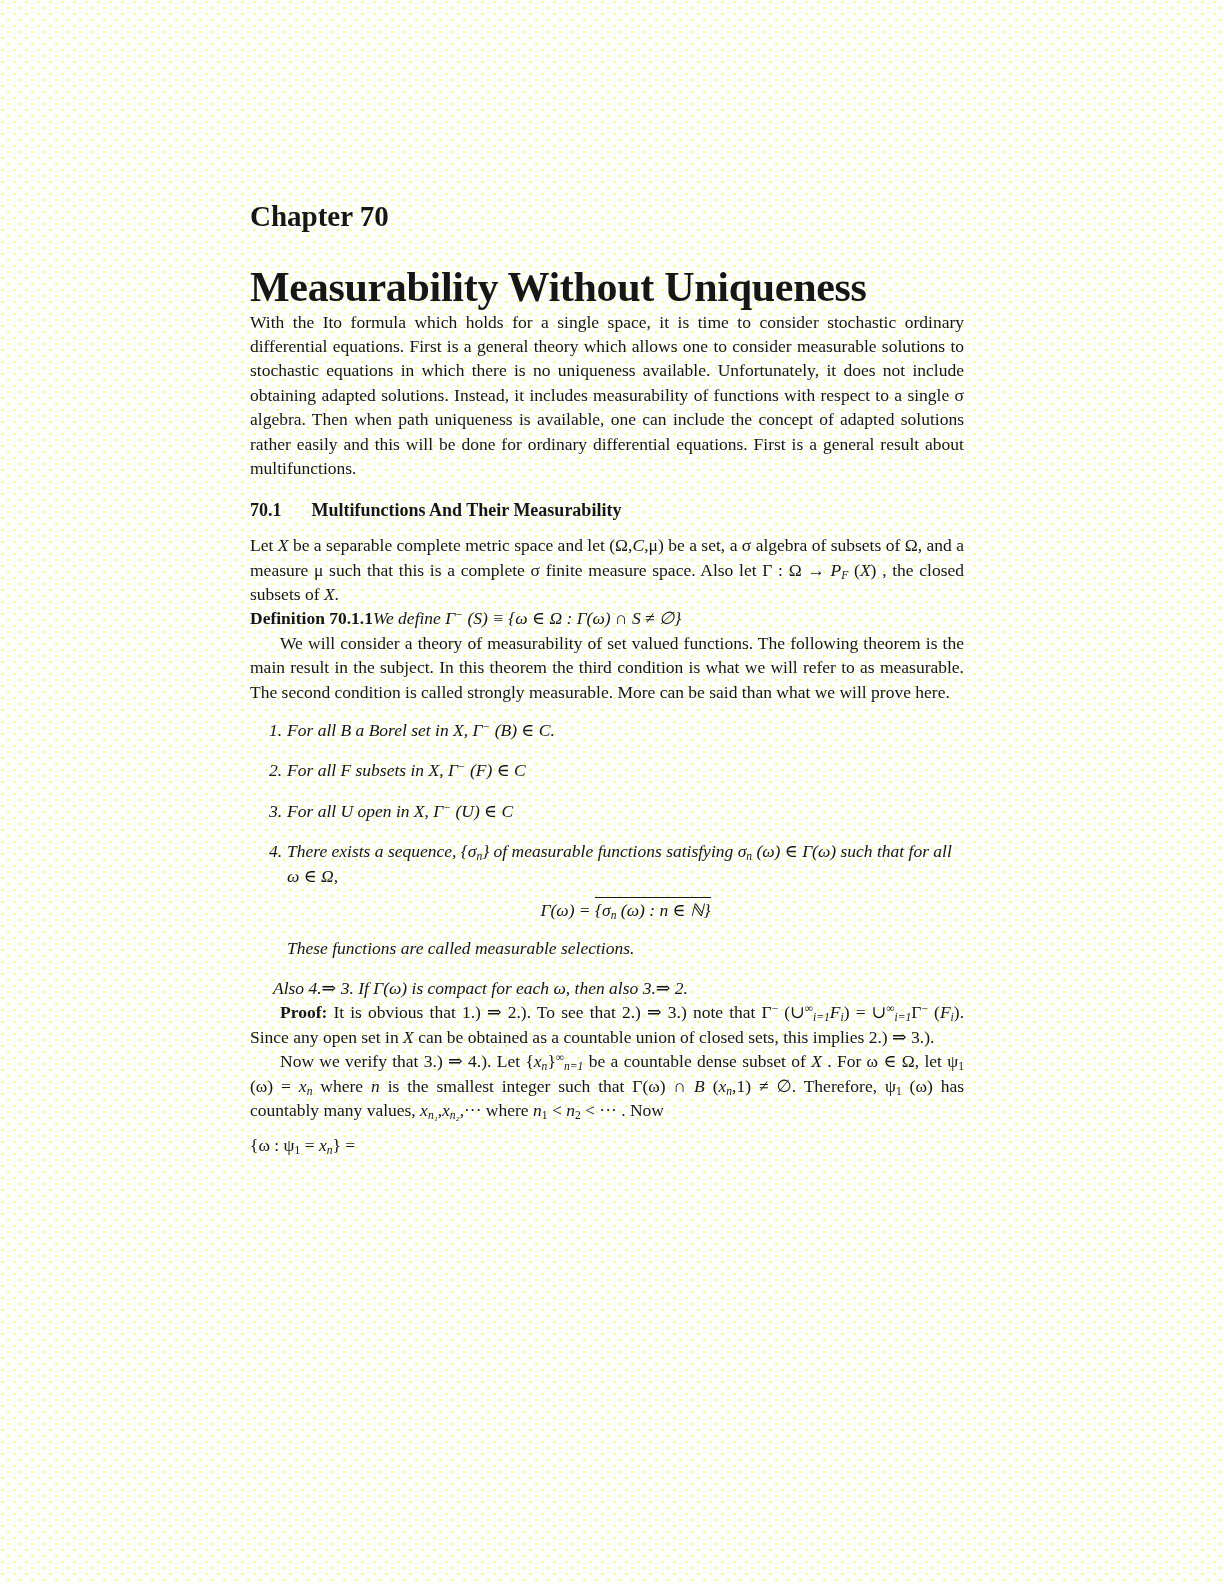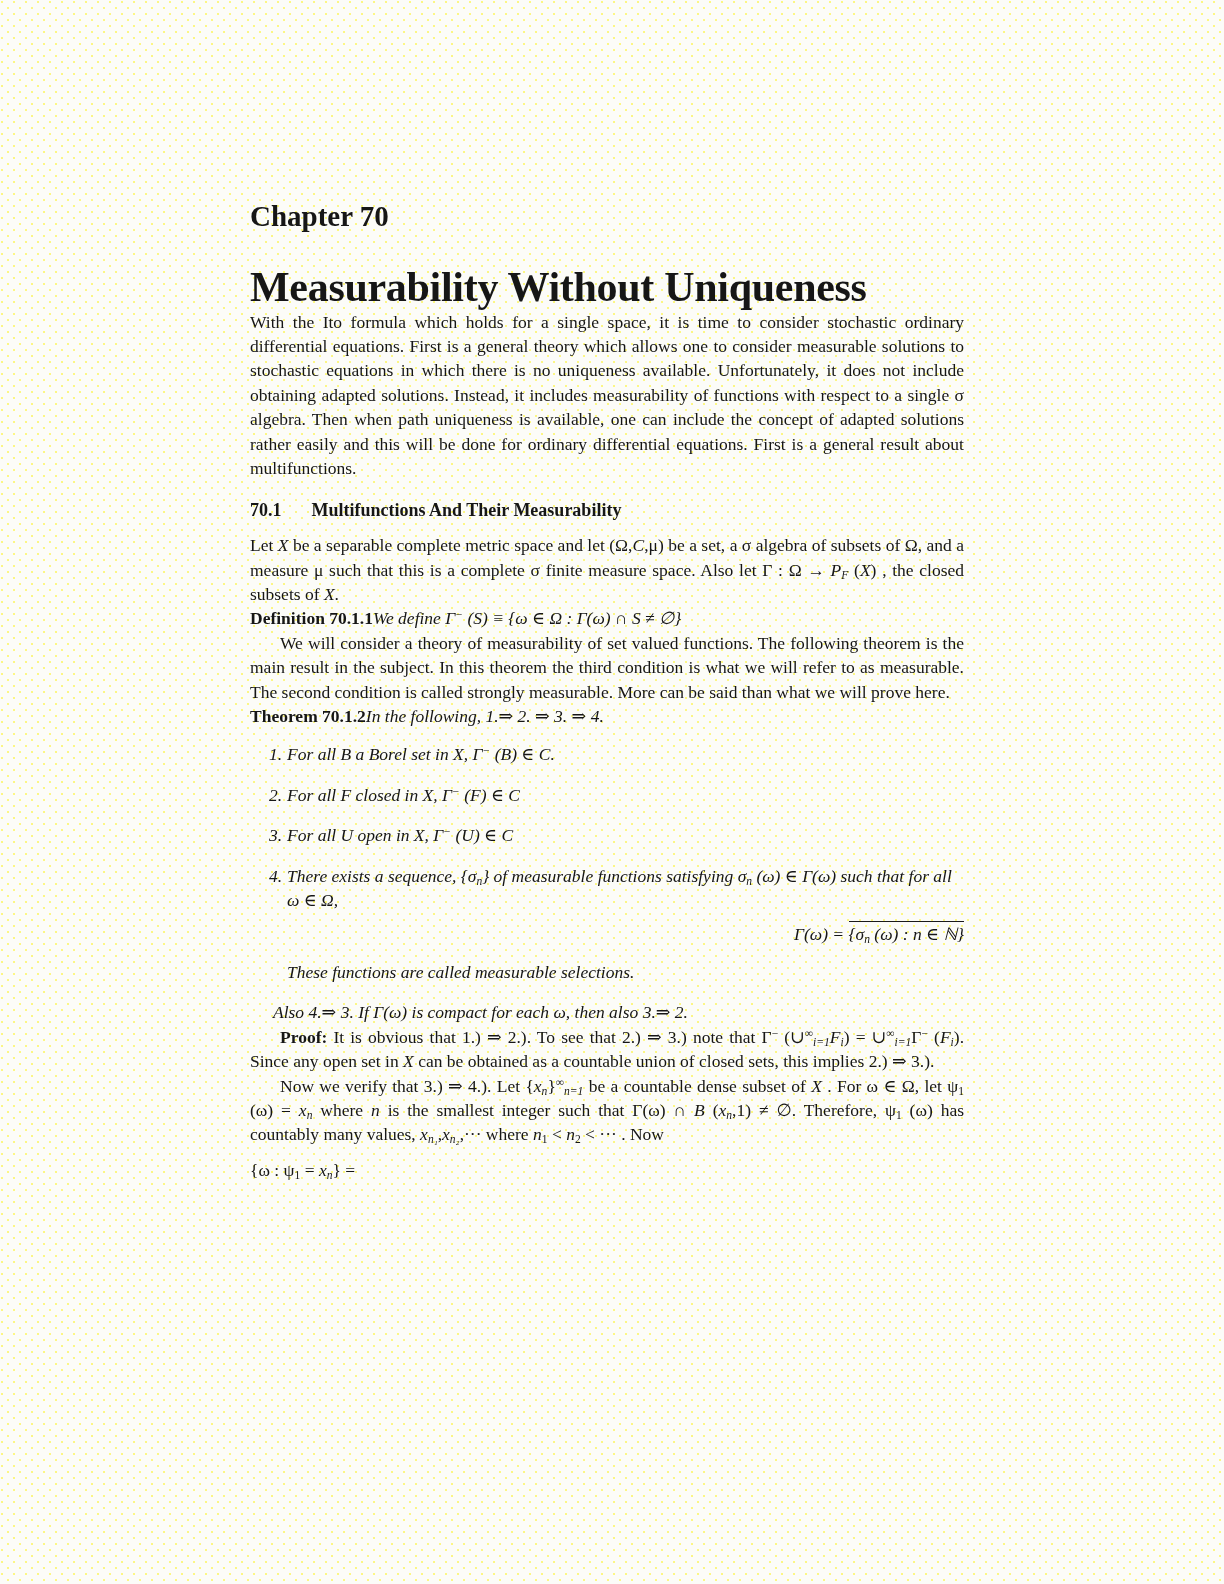--- a/index.html
+++ b/index.html
@@ -23,21 +23,21 @@
   .section-heading .secnum{margin-right:30px;}
   .defn,.thm{margin-top:22px;}
   .thm{margin-top:29px;}
   .lbl{font-weight:bold;margin-right:0;}
   .indent{text-indent:30px;}
   .mt16{margin-top:16px;}
   .mt20{margin-top:20px;}
   .thm-list{list-style:none;margin:14px 0 0 0;padding:0;font-size:17.5px;line-height:24.4px;}
   .thm-list li{position:relative;padding-left:37px;margin-bottom:16px;font-style:italic;}
   .thm-list .num{position:absolute;left:19px;font-style:italic;}
-  .equation{font-size:17.5px;line-height:1.4;text-align:right;margin:9px 0 12px 0;}
+  .equation{font-size:17.5px;line-height:1.4;text-align:center;margin:9px 0 12px 0;}
   .note{margin-top:13px;font-style:italic;font-size:17.5px;line-height:24.4px;}
   .also{margin-top:18px;padding-left:23px;font-style:italic;text-align:left;}
   .display-eq{font-size:17.5px;text-align:left;margin-top:13px;}
   .page-number{margin-top:21px;text-align:center;font-size:17.5px;}
   .it,.cal{font-style:italic;}
   .bf{font-weight:bold;font-style:normal;}
   sub,sup{font-size:66%;line-height:0;}
   sup{vertical-align:.5em;}
   sub{vertical-align:-.22em;}
   .ov{display:inline-block;border-top:1.5px solid #1a1a1a;padding-top:2px;line-height:1.25;}
@@ -54,25 +54,24 @@
   <p class="body intro">With the Ito formula which holds for a single space, it is time to consider stochastic ordinary differential equations. First is a general theory which allows one to consider measurable solutions to stochastic equations in which there is no uniqueness available. Unfortunately, it does not include obtaining adapted solutions. Instead, it includes measurability of functions with respect to a single σ algebra. Then when path uniqueness is available, one can include the concept of adapted solutions rather easily and this will be done for ordinary differential equations. First is a general result about multifunctions.</p>
 
   <h2 class="section-heading"><span class="secnum">70.1</span><span>Multifunctions And Their Measurability</span></h2>
 
   <p class="body"><span>Let </span><span class="it">X</span><span> be a separable complete metric space and let (Ω,</span><span class="cal">C</span><span>,μ) be a set, a σ algebra of subsets of Ω, and a measure μ such that this is a complete σ finite measure space. Also let Γ : Ω → </span><span class="cal">P</span><sub class="it">F</sub><span> (</span><span class="it">X</span><span>) , the closed subsets of </span><span class="it">X</span><span>.</span></p>
 
   <p class="body defn"><span class="lbl">Definition 70.1.1</span><span class="it"><span>We define Γ</span><sup>−</sup><span> (S) ≡ {ω ∈ Ω : Γ(ω) ∩ S ≠ ∅}</span></span></p>
 
   <p class="body indent mt16">We will consider a theory of measurability of set valued functions. The following theorem is the main result in the subject. In this theorem the third condition is what we will refer to as measurable. The second condition is called strongly measurable. More can be said than what we will prove here.</p>
 
-  <p class="body thm"><span class="lbl">Theorem 70.1.2</span><span class="it"><span>In the following, 1.⇒ 2. ⇒ 3. ⇒ 4.</span></span></p>
 
   <ol class="thm-list">
     <li><span class="num">1.</span><span><span>For all B a Borel set in X, Γ</span><sup>−</sup><span> (B) ∈ </span><span class="cal">C</span><span>.</span></span></li>
-    <li><span class="num">2.</span><span><span>For all F closed in X, Γ</span><sup>−</sup><span> (F) ∈ </span><span class="cal">C</span></span></li>
+    <li><span class="num">2.</span><span><span>For all F subsets in X, Γ</span><sup>−</sup><span> (F) ∈ </span><span class="cal">C</span></span></li>
     <li><span class="num">3.</span><span><span>For all U open in X, Γ</span><sup>−</sup><span> (U) ∈ </span><span class="cal">C</span></span></li>
     <li>
       <span class="num">4.</span><span><span>There exists a sequence, {σ</span><sub>n</sub><span>} of measurable functions satisfying σ</span><sub>n</sub><span> (ω) ∈ Γ(ω) such that for all ω ∈ Ω,</span></span>
       <div class="equation"><span><span>Γ(ω) = </span></span><span class="ov"><span>{σ</span><sub>n</sub><span> (ω) : </span><span class="it">n</span><span> ∈ ℕ}</span></span></div>
       <div class="note">These functions are called measurable selections.</div>
     </li>
   </ol>
 
   <p class="body also"><span>Also 4.⇒ 3. If Γ(ω) is compact for each ω, then also 3.⇒ 2.</span></p>
 

